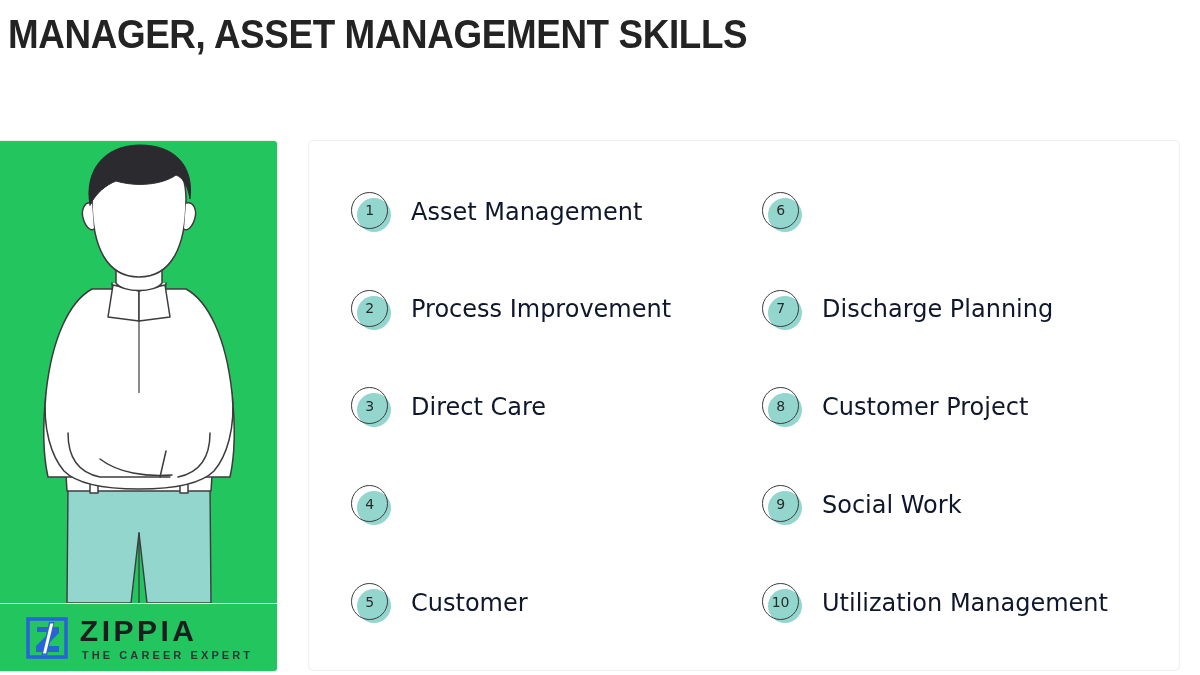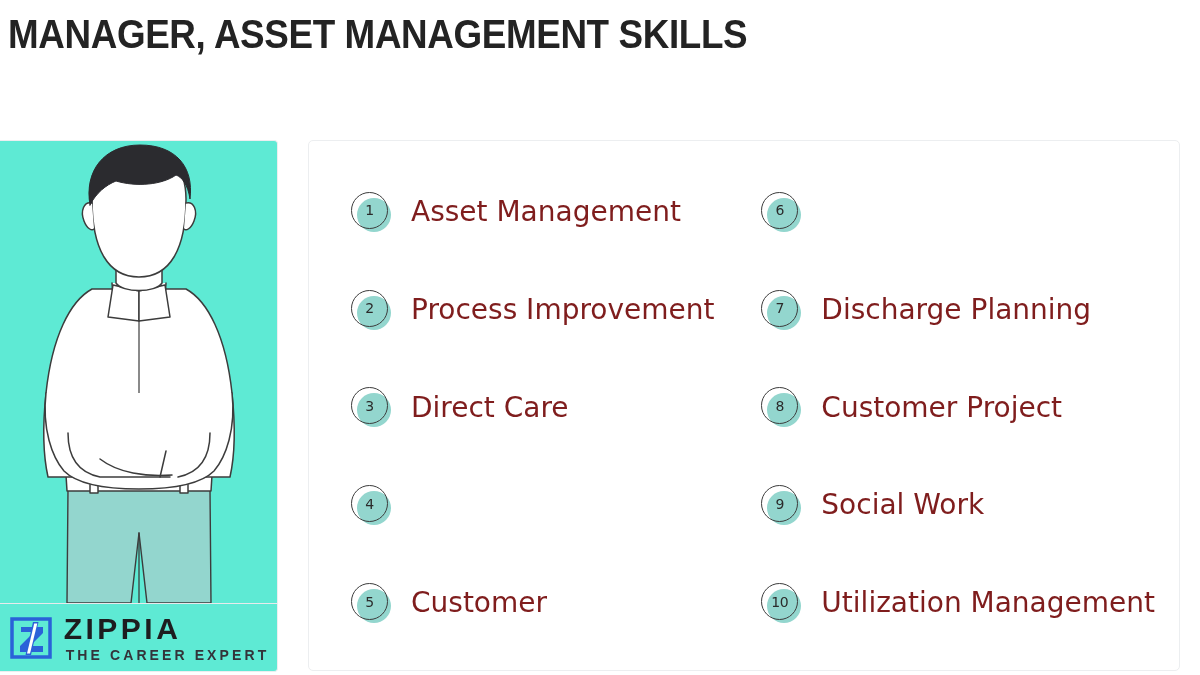--- a/index.html
+++ b/index.html
@@ -31,21 +31,21 @@
     white-space: nowrap;
   }
 
   
   .illustration-panel {
     position: absolute;
     left: 0px;
     top: 140px;
     width: 278px;
     height: 532px;
-    background: #5eead4;
+    background: #22c55e;
     border: 1px solid #eceef0;
     border-left: none;
     border-radius: 0 4px 4px 0;
     overflow: hidden;
   }
 
   .figure-wrap {
     position: absolute;
     left: 0;
     top: 0;
@@ -82,21 +82,21 @@
   .logo-word {
     font-family: "Liberation Sans", sans-serif;
     font-size: 30px;
     font-weight: bold;
     letter-spacing: 3.5px;
     color: #1d1d1f;
     line-height: 1.05;
   }
   .logo-tagline {
     font-family: "Liberation Sans", sans-serif;
-    font-size: 14px;
+    font-size: 11px;
     font-weight: bold;
     letter-spacing: 3.1px;
     color: #33343a;
     margin-top: 2px;
     margin-left: 2px;
   }
 
   
   .skills-card {
     position: absolute;
@@ -157,22 +157,22 @@
   .badge-num {
     font-family: "DejaVu Sans", sans-serif;
     font-size: 14px;
     color: #2b2b2b;
     line-height: 1;
     letter-spacing: -0.2px;
   }
 
   .skill-label {
     font-family: "DejaVu Sans", sans-serif;
-    font-size: 28px;
-    color: #7f1d1d;
+    font-size: 24px;
+    color: #0f172a;
     line-height: 1.2;
     white-space: nowrap;
   }
 </style>
 </head>
 <body>
 
 <div class="page-title">MANAGER, ASSET MANAGEMENT SKILLS</div>
 
 <div class="illustration-panel">

